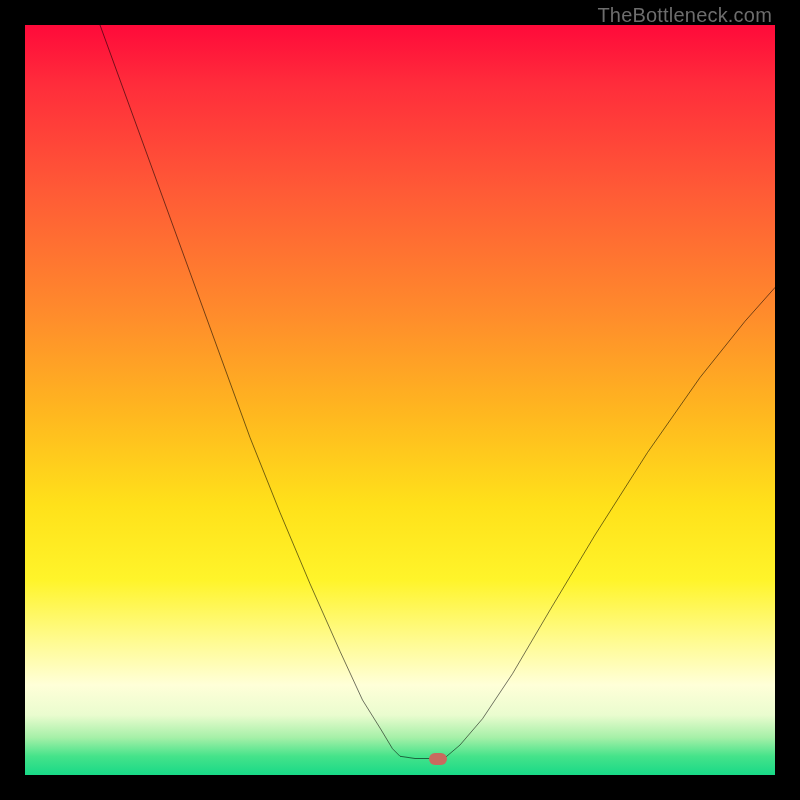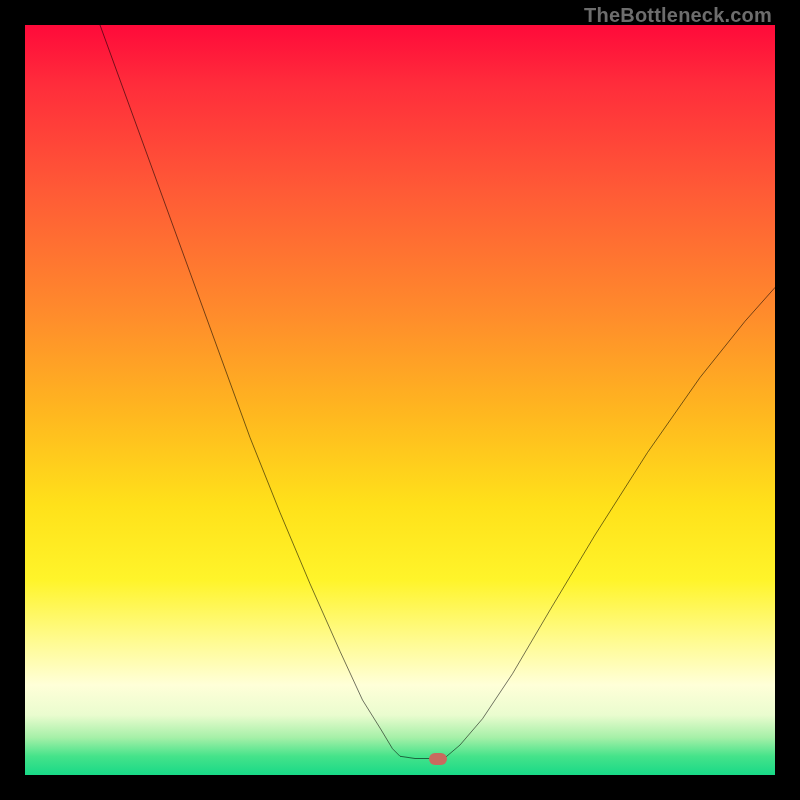--- a/index.html
+++ b/index.html
@@ -40,21 +40,21 @@
       #45e38a 97.5%,
       #18d987 100%
     );
   }
   .attribution {
     position: absolute;
     top: 4px;
     right: 28px;
     color: #6d6d6d;
     font-size: 20px;
-    font-weight: 700;
+    font-weight: 400;
     letter-spacing: 0.2px;
     user-select: none;
   }
   svg.curve {
     position: absolute;
     left: 0;
     top: 0;
     width: 750px;
     height: 750px;
     overflow: visible;

